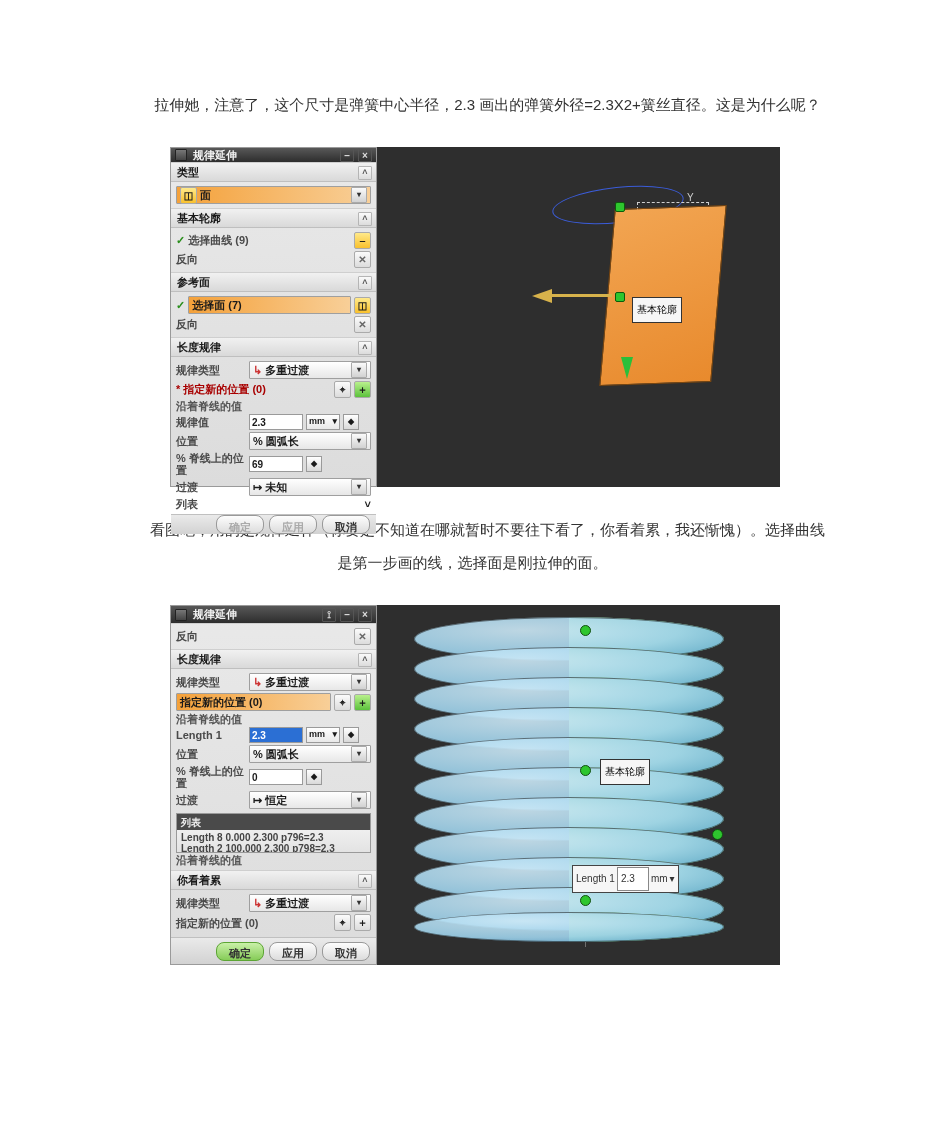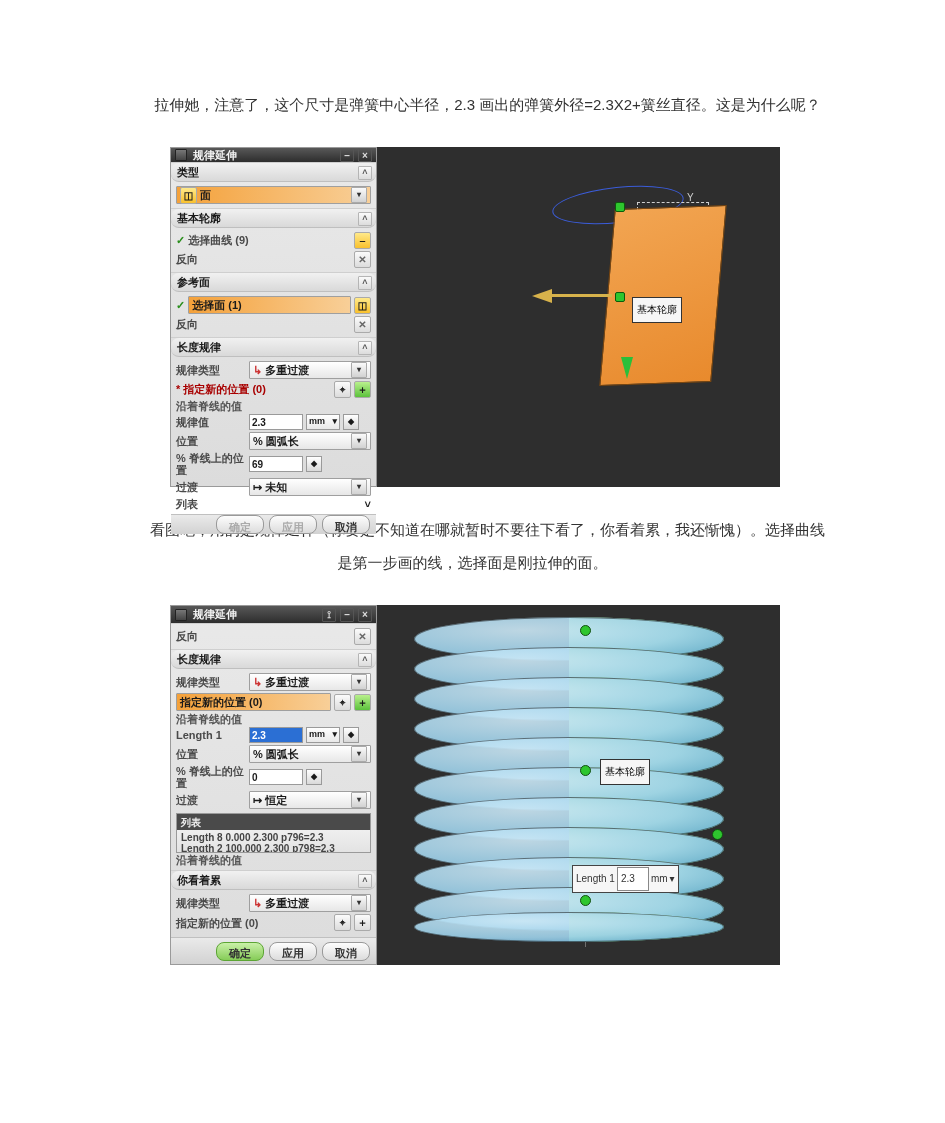--- a/index.html
+++ b/index.html
@@ -61,21 +61,20 @@
   .sect {
     border-top: 1px solid #cfcfcf;
   }
   .secthdr {
     background: linear-gradient(#f1f1f1,#d9d9d9);
     border-bottom: 1px solid #bfbfbf;
     height: 18px;
     display:flex;align-items:center;
     padding: 0 6px;
     position: relative;
-    border-radius: 8px;
   }
   .secthdr .chev {
     position:absolute;right:4px;top:3px;
     width:12px;height:12px;border:1px solid #b5b5b5;border-radius:1px;
     background:linear-gradient(#fafafa,#dcdcdc);
     display:flex;align-items:center;justify-content:center;
     font-size:9px;color:#555;
   }
   .sectbody { padding: 3px 5px; }
 
@@ -243,21 +242,21 @@
 
       <div class="sect">
         <div class="secthdr">
           <span>参考面</span>
           <span class="chev">˄</span>
         </div>
         <div class="sectbody">
           <div class="row">
             <span class="tick">✓</span>
             <div class="dropdown orange" style="flex:1">
-              <span class="ddtext">选择面 (1)</span>
+              <span class="ddtext">选择面 (7)</span>
             </div>
             <span class="miniicon yellow">◫</span>
           </div>
           <div class="row">
             <span class="lbl wide">反向</span>
             <span class="miniicon grey">✕</span>
           </div>
         </div>
       </div>
 

